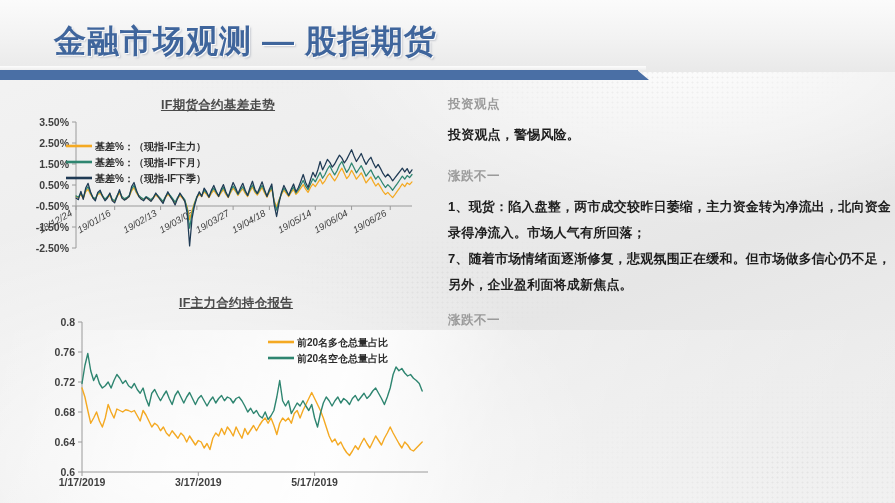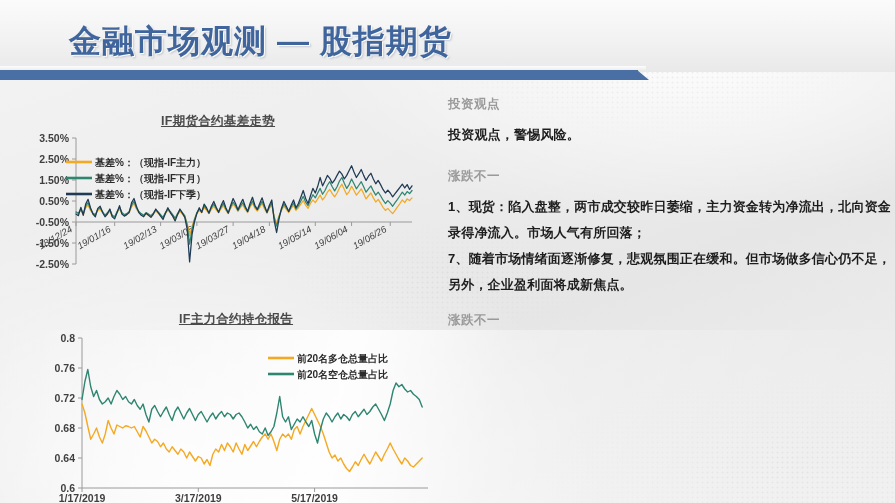--- a/index.html
+++ b/index.html
@@ -51,28 +51,28 @@
   .hdr-rule:after{
     content:"";position:absolute;right:-11px;top:0;width:0;height:0;
     border-style:solid;border-width:10px 0 0 12px;
     border-color:transparent transparent transparent #4a6fa5;
   }
   .hdr-rule-hi{
     position:absolute;left:0;top:66px;width:646px;height:4px;
     background:linear-gradient(180deg,rgba(255,255,255,.9),rgba(255,255,255,.2));
   }
   #title{
-    position:absolute;left:69px;top:20px;
+    position:absolute;left:54px;top:20px;
     font-size:32px;font-weight:bold;letter-spacing:1px;
     color:#3f659c;
     text-shadow:1px 1px 0 rgba(255,255,255,.95), 2px 2px 2px rgba(120,130,150,.35);
     white-space:nowrap;
   }
   
-  .chart-block{position:absolute;margin-top:16px;}
+  .chart-block{position:absolute;}
   #chart1{left:18px;top:94px;width:400px;height:196px;}
   #chart2{left:36px;top:292px;width:400px;height:205px;}
   .chart-title{
     text-align:center;font-size:12.5px;font-weight:bold;color:#4a4a4a;
     text-decoration:underline;letter-spacing:.3px;
     margin:0 0 2px 0;padding-top:3px;
   }
   .chart-svg{display:block;}
   .tick-lbl{font-family:"Liberation Sans",sans-serif;font-size:10.5px;fill:#3f3f3f;font-weight:bold;}
   .tick-lbl-sm{font-family:"Liberation Sans",sans-serif;font-size:9.5px;fill:#3f3f3f;}

